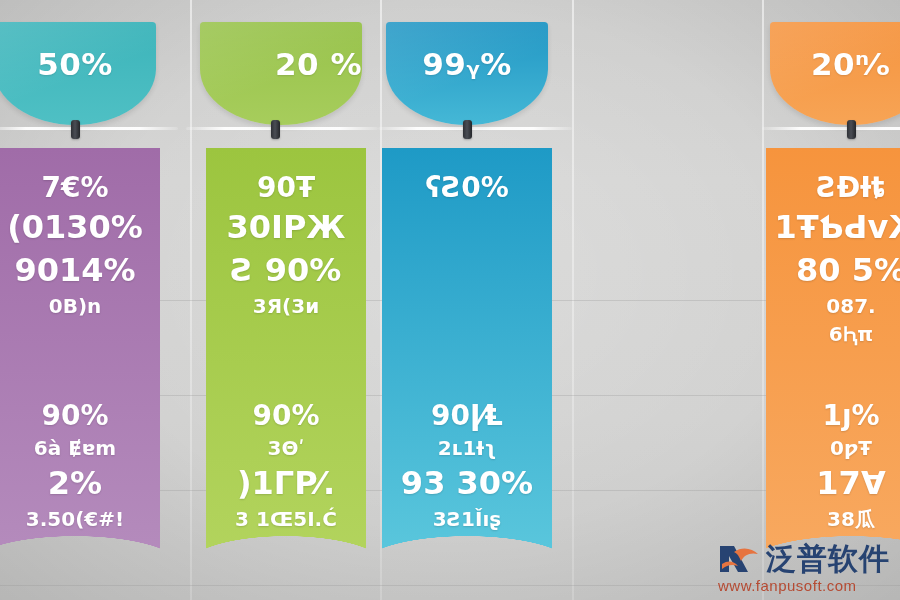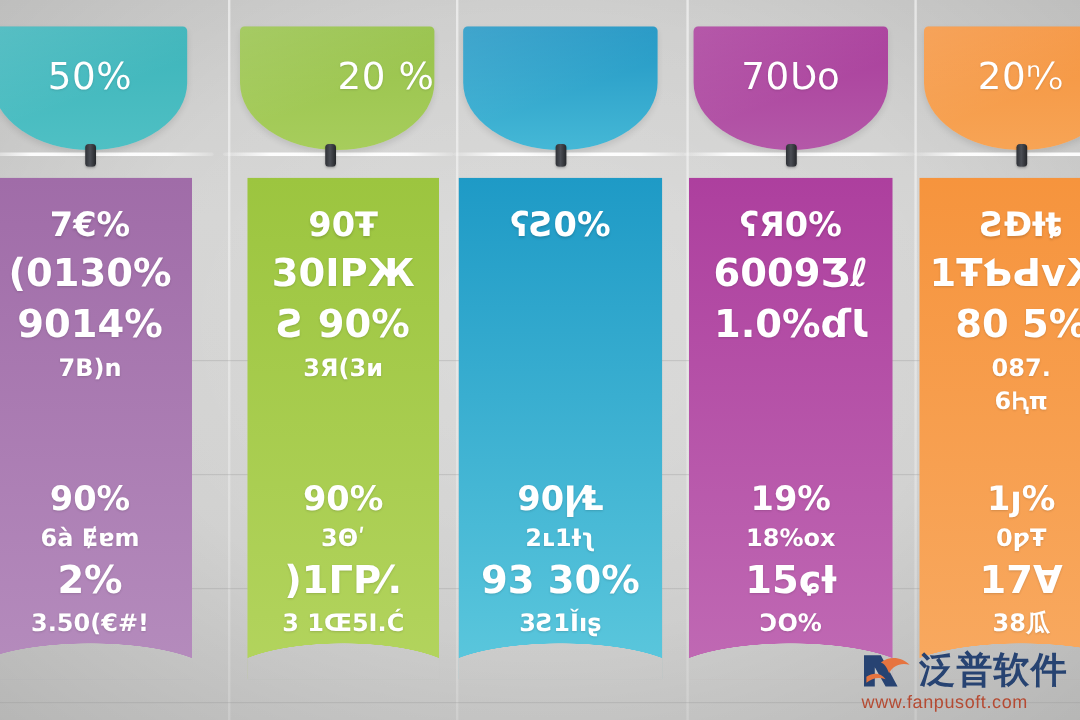--- a/index.html
+++ b/index.html
@@ -58,21 +58,21 @@
   }
   .badge .sheen{
     position:absolute;inset:0;
     background:linear-gradient(160deg,rgba(255,255,255,.14),rgba(255,255,255,0) 55%);
     pointer-events:none;
   }
   .badge-text{
     position:relative;
     color:#ffffff;
     font-size:31px;
-    font-weight:400;
+    font-weight:700;
     letter-spacing:.5px;
     text-shadow:0 1px 2px rgba(0,0,0,.12);
     margin-bottom:20px;
     white-space:nowrap;
   }
   .pin{
     position:absolute;
     top:120px;
     width:9px;height:19px;
     background:linear-gradient(90deg,#2f3136,#4a4d54 45%,#24262a);
@@ -154,21 +154,21 @@
       <div class="badge" style="left: 6px; width: 162px; height: 103px; background: linear-gradient(rgb(60, 180, 186) 0%, rgb(79, 192, 196) 100%);">
         <div class="sheen"></div>
         <div class="badge-text">50%</div>
       </div>
       <div class="pin" style="left: 82.5px;"></div>
       <div class="banner" style="left: 2px; width: 170px; background: linear-gradient(rgb(160, 108, 168) 0%, rgb(181, 140, 189) 100%);">
         <div class="lines">
           <div class="ln big">7€%</div>
           <div class="ln mid">(0130%</div>
           <div class="ln mid">9014%</div>
-          <div class="ln sml">7B)n</div>
+          <div class="ln sml">0B)n</div>
         </div>
         <div class="lines lower">
           <div class="ln big">90%</div>
           <div class="ln sml">6à Ɇɐm</div>
           <div class="ln mid">2%</div>
           <div class="ln sml">3.50(€#!</div>
         </div>
       </div>
     </div>
     <div class="col" style="left: 190px; width: 190px;">
@@ -190,52 +190,32 @@
           <div class="ln sml">3Θʹ</div>
           <div class="ln mid">)1ΓP⁄.</div>
           <div class="ln sml">3 1Œ5І.Ć</div>
         </div>
       </div>
     </div>
     <div class="col" style="left: 380px; width: 192px;">
       <div class="rail" style="left: -2px; width: 194px;"></div>
       <div class="badge" style="left: 6px; width: 162px; height: 103px; background: linear-gradient(rgb(33, 150, 196) 0%, rgb(69, 184, 214) 100%);">
         <div class="sheen"></div>
+        <div class="badge-text">99ᵧ%</div>
       </div>
       <div class="pin" style="left: 82.5px;"></div>
       <div class="banner" style="left: 2px; width: 170px; background: linear-gradient(rgb(30, 154, 198) 0%, rgb(92, 200, 221) 100%);">
         <div class="lines">
           <div class="ln big">ʕƧ0%</div>
         </div>
         <div class="lines lower">
           <div class="ln big">90ǀ⁄Ⱡ</div>
           <div class="ln sml">2ʟ1Ɨʅ</div>
           <div class="ln mid">93 30%</div>
           <div class="ln sml">3Ƨ1Ǐıʂ</div>
-        </div>
-      </div>
-    </div>
-    <div class="col" style="left: 572px; width: 190px;">
-      <div class="rail" style="left: -2px; width: 192px;"></div>
-      <div class="badge" style="left: 6px; width: 162px; height: 103px; background: linear-gradient(rgb(169, 61, 155) 0%, rgb(180, 88, 168) 100%);">
-        <div class="sheen"></div>
-        <div class="badge-text">70Ʋo</div>
-      </div>
-      <div class="pin" style="left: 82.5px;"></div>
-      <div class="banner" style="left: 2px; width: 170px; background: linear-gradient(rgb(173, 63, 158) 0%, rgb(192, 106, 180) 100%);">
-        <div class="lines">
-          <div class="ln big">ʕЯ0%</div>
-          <div class="ln mid">6009Ʒℓ</div>
-          <div class="ln mid">1.0%ɗƖ</div>
-        </div>
-        <div class="lines lower">
-          <div class="ln big">19%</div>
-          <div class="ln sml">18%ох</div>
-          <div class="ln mid">15ɕƗ</div>
-          <div class="ln sml">ƆO%</div>
         </div>
       </div>
     </div>
     <div class="col" style="left: 762px; width: 190px;">
       <div class="rail" style="left: 0px; width: 190px;"></div>
       <div class="badge" style="left: 8px; width: 162px; height: 103px; background: linear-gradient(rgb(245, 148, 63) 0%, rgb(247, 164, 85) 100%);">
         <div class="sheen"></div>
         <div class="badge-text">20ⁿ⁄ₒ</div>
       </div>
       <div class="pin" style="left: 84.5px;"></div>

